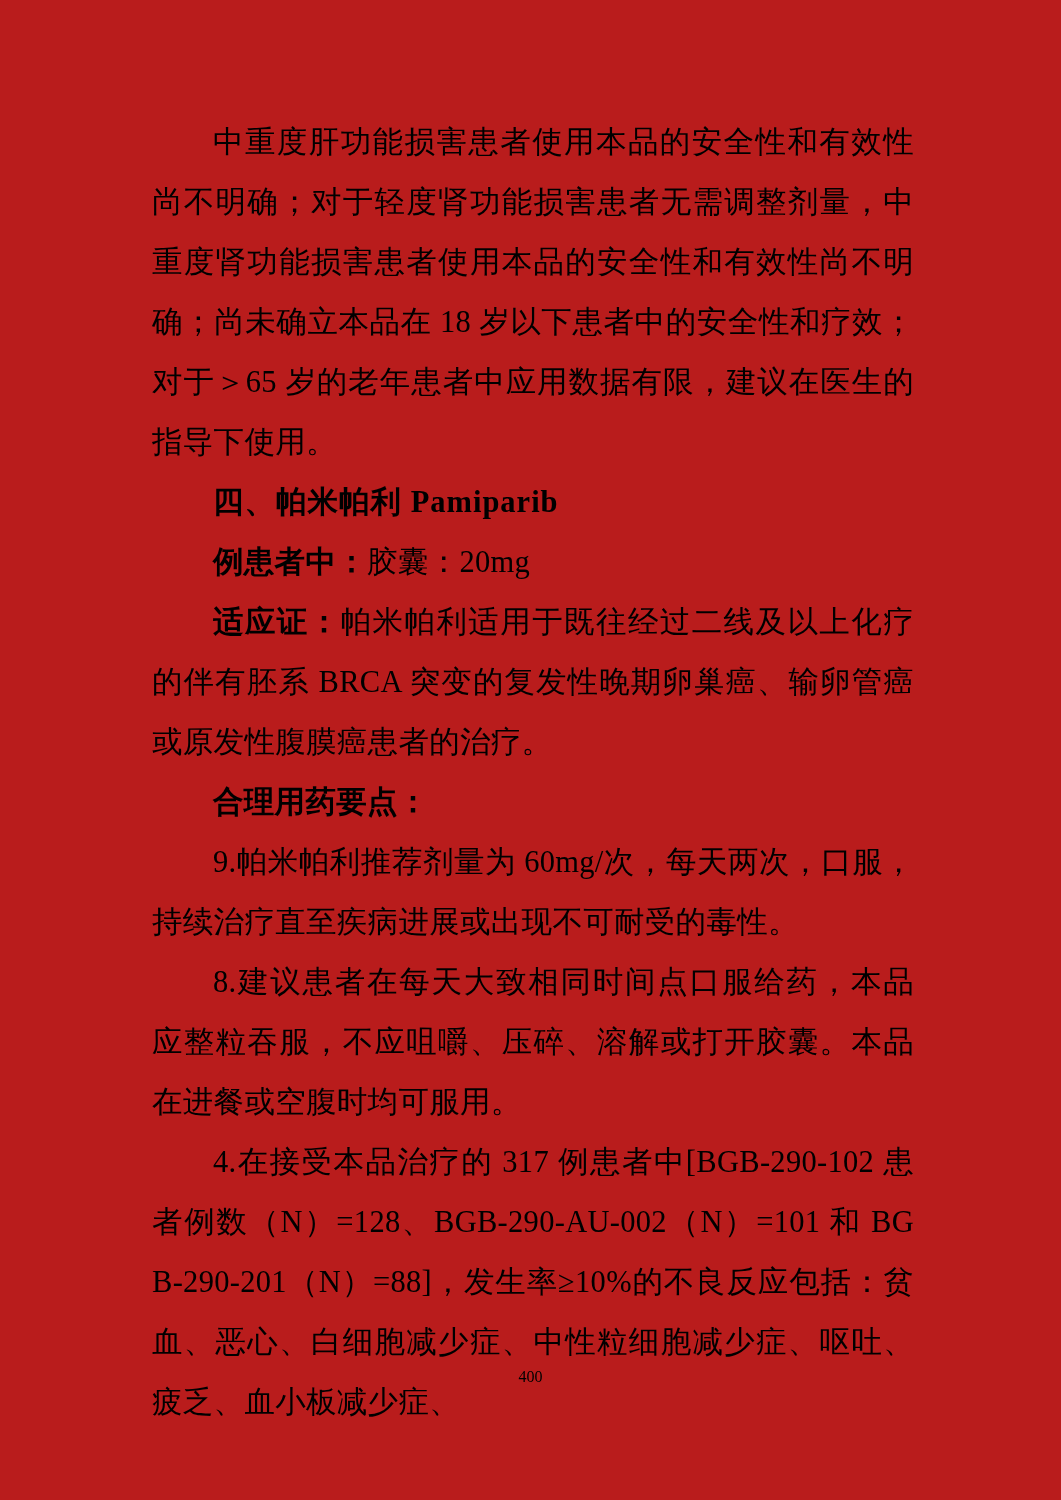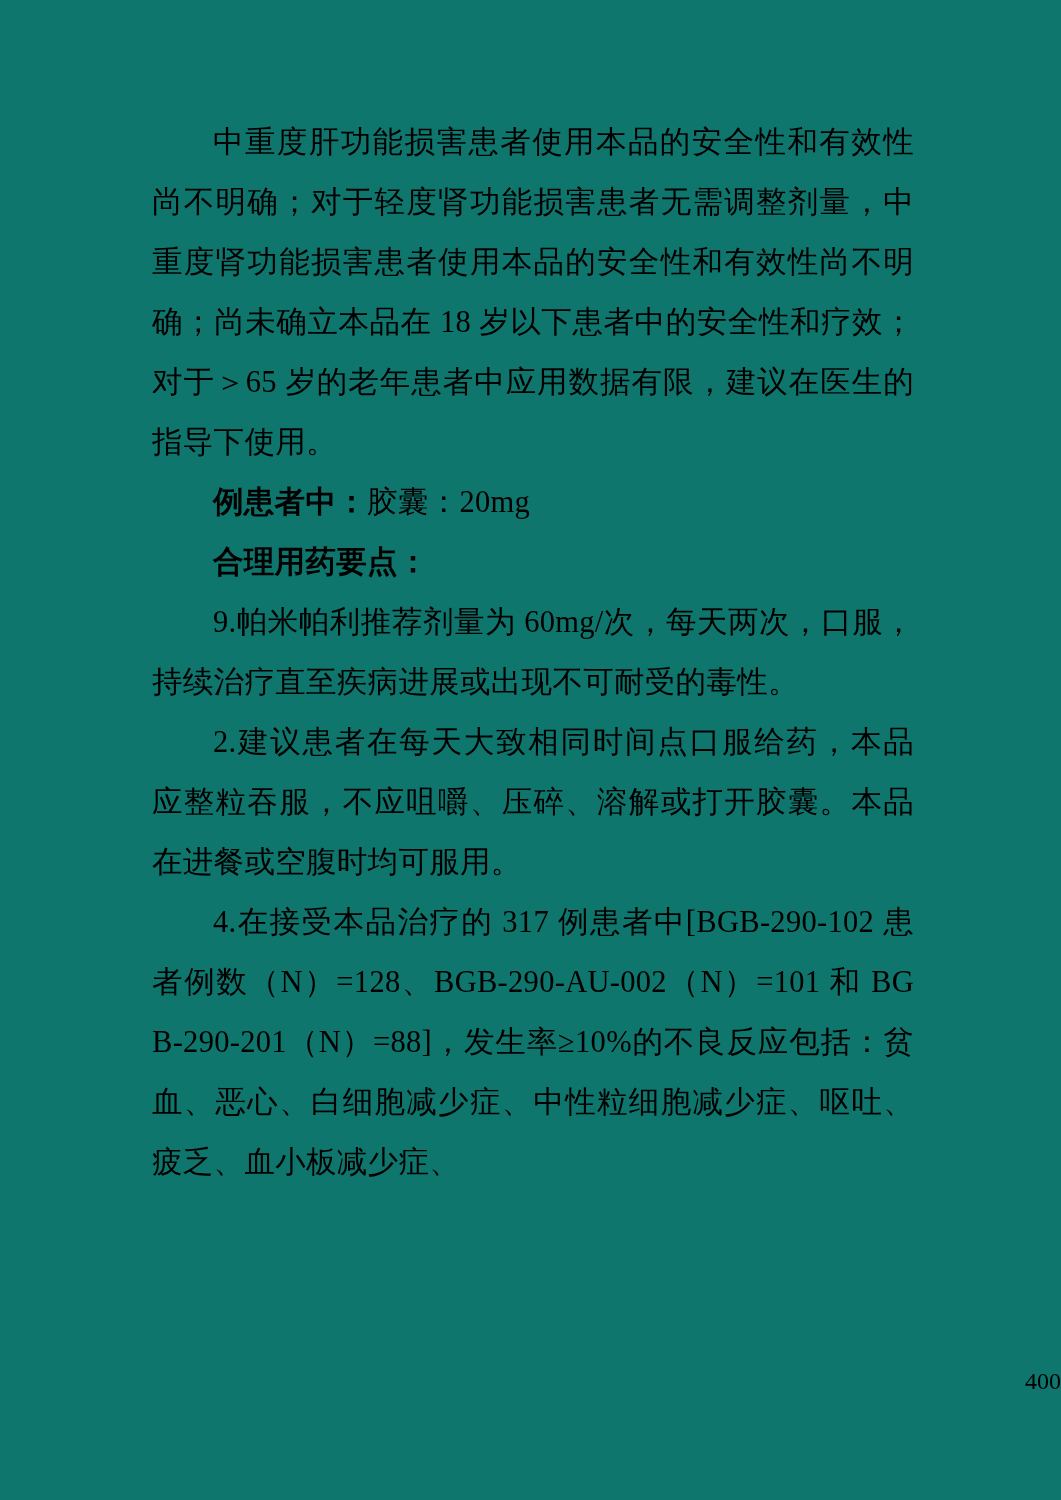--- a/index.html
+++ b/index.html
@@ -12,21 +12,21 @@
     height: 1500px;
     position: relative;
     font-family: "Liberation Serif", "DejaVu Serif", serif;
     color: #000000;
   }
   .page {
     position: absolute;
     left: 0; top: 0;
     width: 1061px;
     height: 1500px;
-    background: #0f766e;
+    background: #b91c1c;
     overflow: hidden;
   }
   .content {
     position: absolute;
     left: 152px;
     top: 112px;
     width: 762px;
   }
   p {
     margin: 0;
@@ -48,43 +48,45 @@
   p.subheading {
     font-weight: bold;
     text-indent: 61px;
     font-family: Liberation Serif, serif;
   }
   .page-number {
     position: absolute;
     left: 0;
     top: 1368px;
     width: 1061px;
-    text-align: right;
+    text-align: center;
     font-family: "Liberation Serif", serif;
-    font-size: 24px;
+    font-size: 16px;
     color: #000000;
   }
 </style>
 </head>
 <body>
 
 <div class="page">
   <div class="content">
 
     <p class="indent">中重度肝功能损害患者使用本品的安全性和有效性尚不明确；对于轻度肾功能损害患者无需调整剂量，中重度肾功能损害患者使用本品的安全性和有效性尚不明确；尚未确立本品在 18 岁以下患者中的安全性和疗效；对于＞65 岁的老年患者中应用数据有限，建议在医生的指导下使用。</p>
 
+    <p class="heading">四、帕米帕利 Pamiparib</p>
 
     <p class="indent"><b>例患者中：</b><span>胶囊：20mg</span></p>
 
+    <p class="indent"><b>适应证：</b><span>帕米帕利适用于既往经过二线及以上化疗的伴有胚系 BRCA 突变的复发性晚期卵巢癌、输卵管癌或原发性腹膜癌患者的治疗。</span></p>
 
     <p class="subheading">合理用药要点：</p>
 
     <p class="indent">9.帕米帕利推荐剂量为 60mg/次，每天两次，口服，持续治疗直至疾病进展或出现不可耐受的毒性。</p>
 
-    <p class="indent">2.建议患者在每天大致相同时间点口服给药，本品应整粒吞服，不应咀嚼、压碎、溶解或打开胶囊。本品在进餐或空腹时均可服用。</p>
+    <p class="indent">8.建议患者在每天大致相同时间点口服给药，本品应整粒吞服，不应咀嚼、压碎、溶解或打开胶囊。本品在进餐或空腹时均可服用。</p>
 
 
     <p class="indent">4.在接受本品治疗的 317 例患者中[BGB-290-102 患者例数（N）=128、BGB-290-AU-002（N）=101 和 BGB-290-201（N）=88]，发生率≥10%的不良反应包括：贫血、恶心、白细胞减少症、中性粒细胞减少症、呕吐、疲乏、血小板减少症、</p>
 
   </div>
 
   <div class="page-number">400</div>
 </div>
 
 </body></html>

